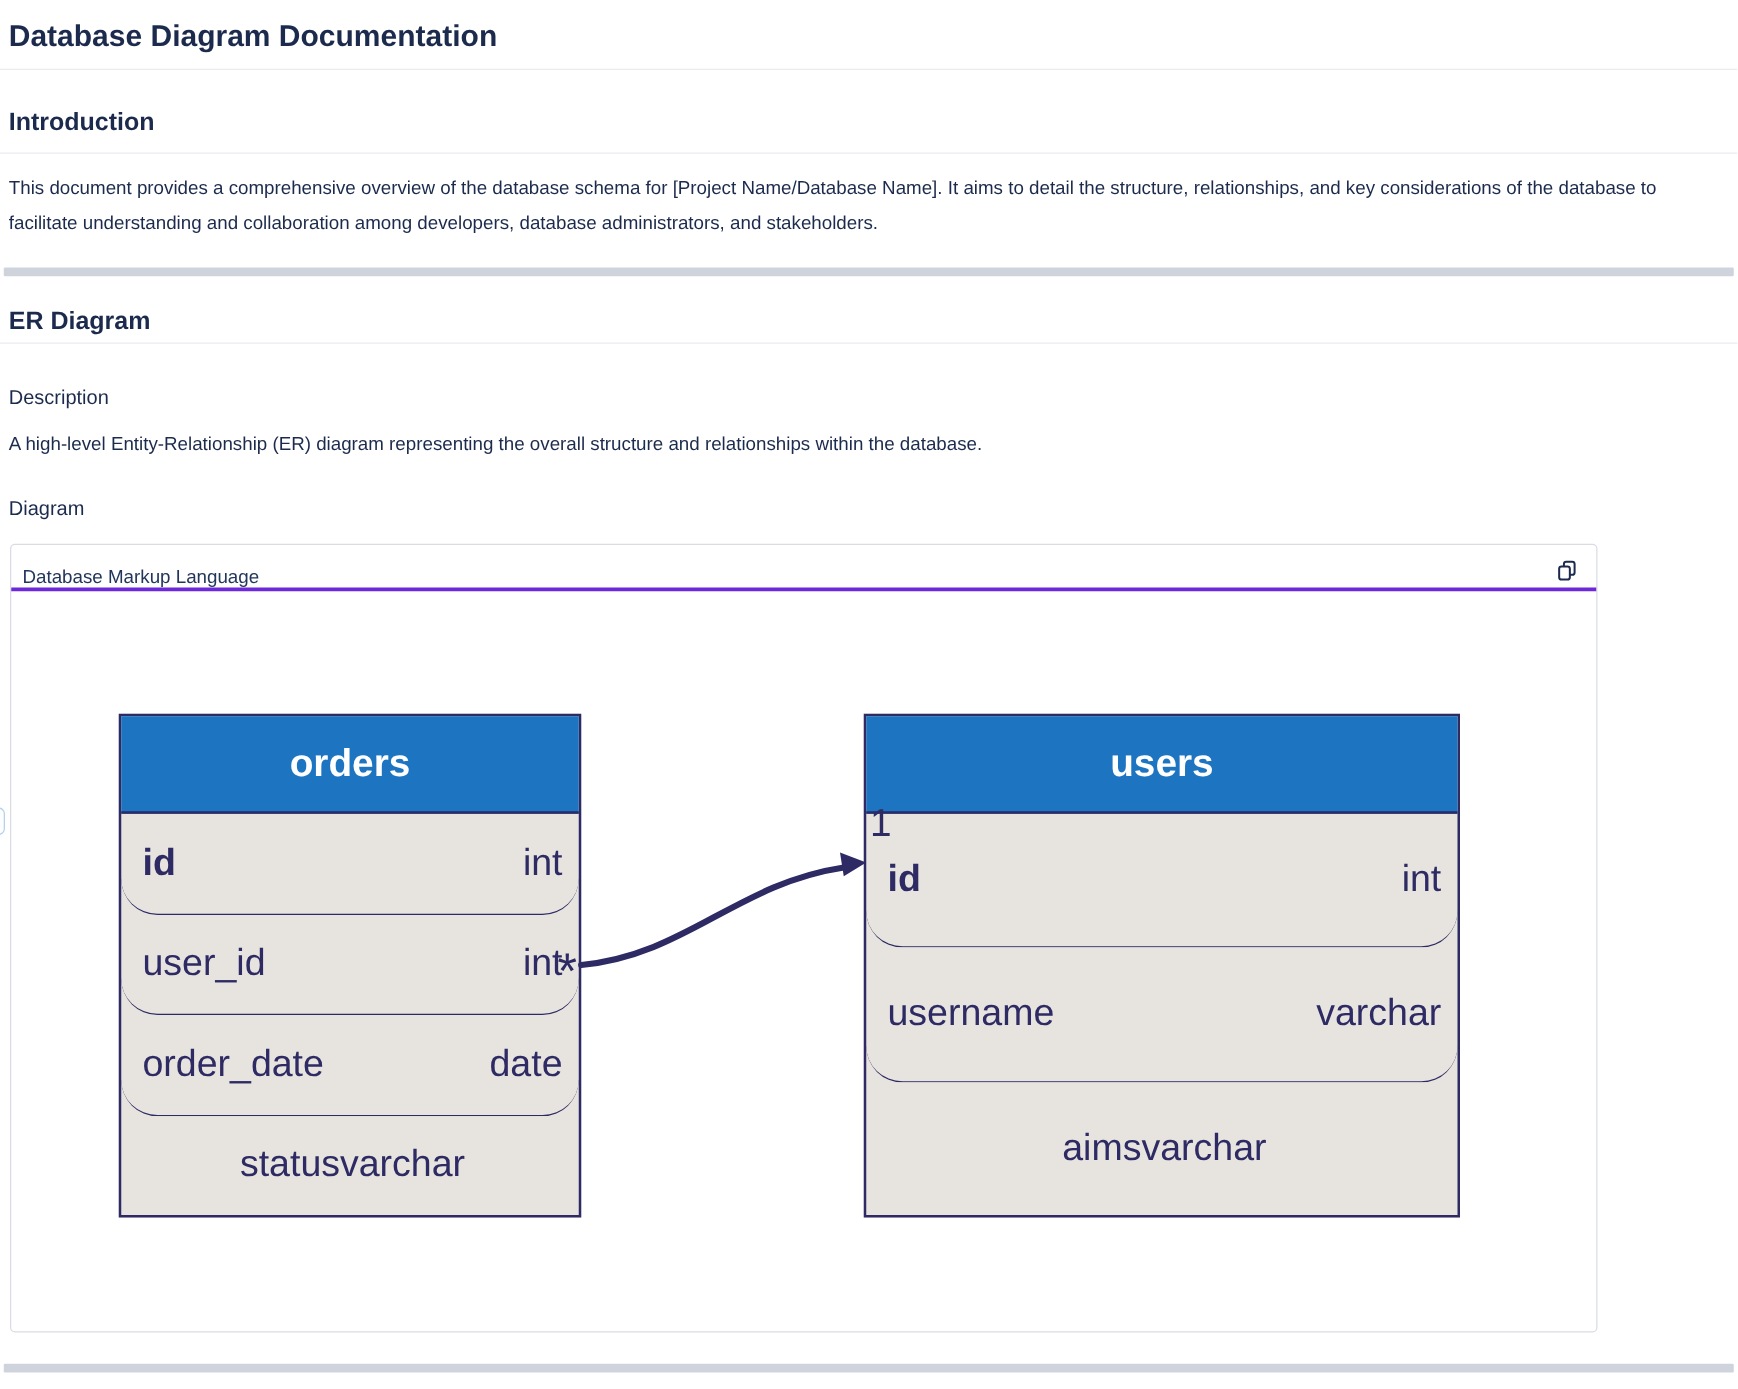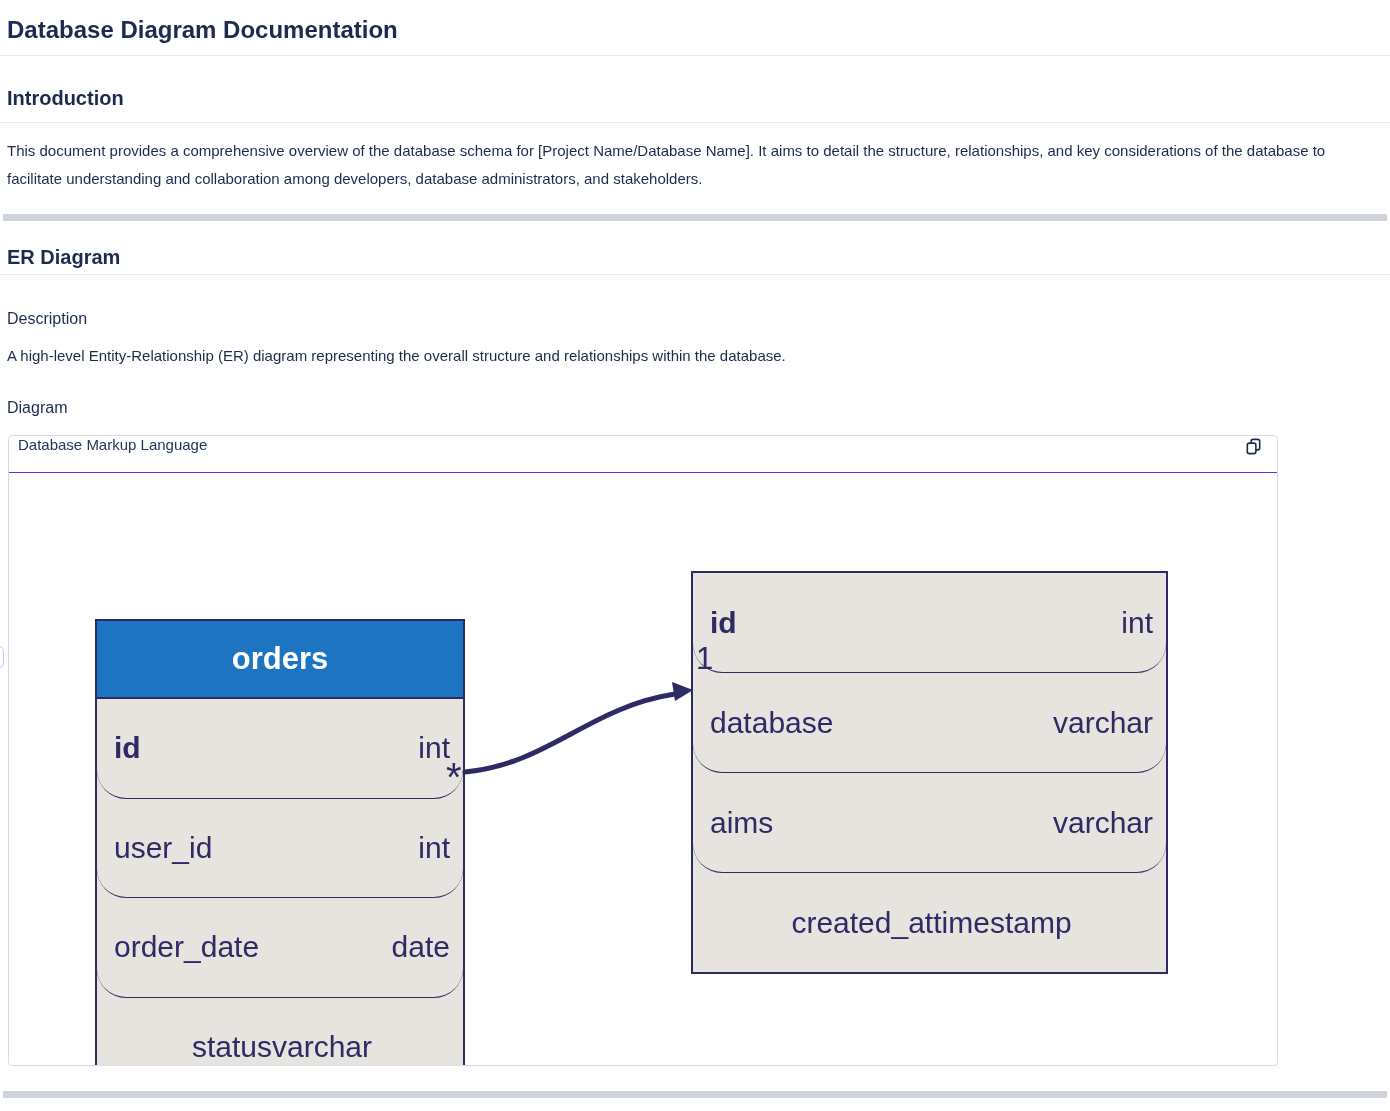--- a/index.html
+++ b/index.html
@@ -16,32 +16,32 @@
   .para { margin-top:14px; padding-left:7px; width:1362px;
     font-size:15px; line-height:28px; font-weight:400; }
   .h3-block { margin-top:35px; padding-left:7px; font-size:16px; font-weight:400; }
   .h3-block.diagram-label { margin-top:29px; }
   .thick-divider { margin:21px 3px 0 3px; height:7px; background:#ced3dc; border-radius:1px; }
   .thick-divider.bottom { margin-top:25px; }
 
   
   .code-panel { margin:18px 0 0 8px; width:1270px; height:631px;
     border:1px solid #d9dce3; border-radius:4px; background:#fff; }
-  .panel-header { height:37px; display:flex; align-items:flex-start;
+  .panel-header { height:37px; display:flex; align-items:flex-end;
     justify-content:space-between; padding:0 12px 0 9px;
-    border-bottom:1px solid #6d28d9; }
+    border-bottom:3px solid #6d28d9; }
   .panel-lang { font-size:15px; color:#22365c; }
   .copy-btn { width:24px; height:24px; border:none; background:transparent;
     display:flex; align-items:center; justify-content:center; cursor:pointer; }
   .panel-body { position:relative; width:100%; height:592px; overflow:hidden; }
 
   
   .entity { position:absolute; border:2px solid #2d2a64; background:#e7e3de;
     display:flex; flex-direction:column; }
-  .entity.orders { left:86px; top:98px; width:370px; height:479px;margin-top:48px; }
+  .entity.orders { left:86px; top:98px; width:370px; height:403px; }
   .entity.users  { left:682px; top:98px; width:477px; height:403px; }
   .entity-header { height:78px; flex:none; background:#1d74c0;
     border-bottom:2px solid #2d2a64; color:#ffffff; font-weight:700; font-size:31px;
     display:flex; align-items:center; justify-content:center; }
   .entity-row { flex:1; display:flex; align-items:center; justify-content:space-between;
     padding:0 13px 0 17px; border-bottom:1.5px solid #2d2a64;
     font-size:30px; color:#2d2a64;border-radius:29px; }
   .entity-row:last-child { border-bottom:none;justify-content:center; }
   .fname.pk { font-weight:700; }
   .ftype { }
@@ -103,35 +103,32 @@
         <span class="fname">order_date</span>
         <span class="ftype">date</span>
       </div>
       <div class="entity-row">
         <span class="fname">status</span>
         <span class="ftype">varchar</span>
       </div>
     </div>
 
     <div class="entity users">
+      <div class="entity-header">users</div>
       <div class="entity-row">
         <span class="fname pk">id</span>
         <span class="ftype">int</span>
       </div>
       <div class="entity-row">
-        <span class="fname">database</span>
+        <span class="fname">username</span>
         <span class="ftype">varchar</span>
       </div>
       <div class="entity-row">
         <span class="fname">aims</span>
         <span class="ftype">varchar</span>
-      </div>
-      <div class="entity-row">
-        <span class="fname">created_at</span>
-        <span class="ftype">timestamp</span>
       </div>
     </div>
 
     <svg class="rel-svg" width="1268" height="592">
       <path d="M 456 299 C 540 291, 580 234, 666 221" stroke="#2d2a64" stroke-width="5" fill="none" stroke-linecap="round"></path>
       <polygon points="684,217 663,209 666,228" fill="#2d2a64"></polygon>
     </svg>
 
     <span class="card-one">1</span>
     <span class="card-many">*</span>

